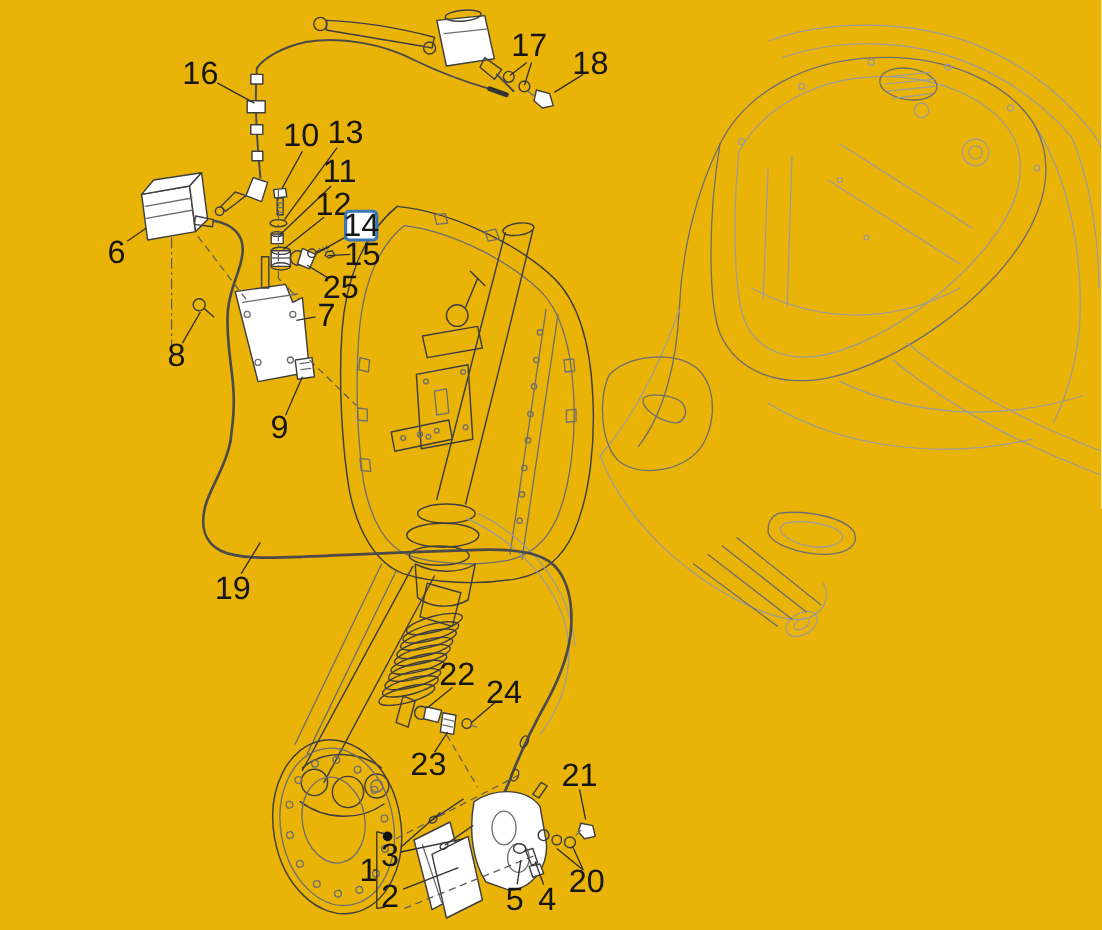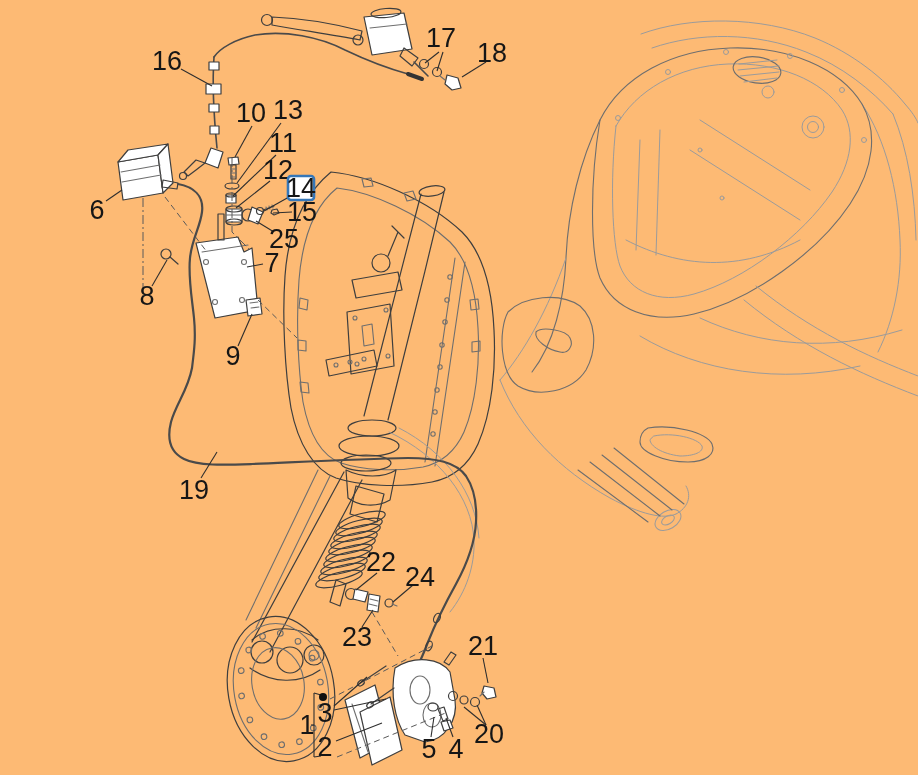--- a/index.html
+++ b/index.html
@@ -1,16 +1,16 @@
 <!DOCTYPE html>
 <html><head>
 <meta charset="utf-8">
 <style>
   html,body{margin:0;padding:0;background:#ffffff;}
-  .stage{position:relative;width:918px;height:775px;background:#fdba74;overflow:hidden;
+  .stage{position:relative;width:918px;height:775px;background:#eab308;overflow:hidden;
          font-family:"Liberation Sans", sans-serif;text-align:center;}
   svg{display:block;}
   
   .ln   {fill:none;stroke:#3e3e3e;stroke-width:1.2;stroke-linecap:round;stroke-linejoin:round;}
   .md   {fill:none;stroke:#6e6e6e;stroke-width:1.1;stroke-linecap:round;stroke-linejoin:round;}
   .lt   {fill:none;stroke:#9b9b9b;stroke-width:1;stroke-linecap:round;stroke-linejoin:round;}
   .hs   {fill:none;stroke:#4a4a4a;stroke-width:2.2;stroke-linecap:round;}
   .hs2  {fill:none;stroke:#4a4a4a;stroke-width:1.6;stroke-linecap:round;}
   .thick{fill:none;stroke:#333333;stroke-width:4;stroke-linecap:round;}
   .fillw{fill:#ffffff;}

